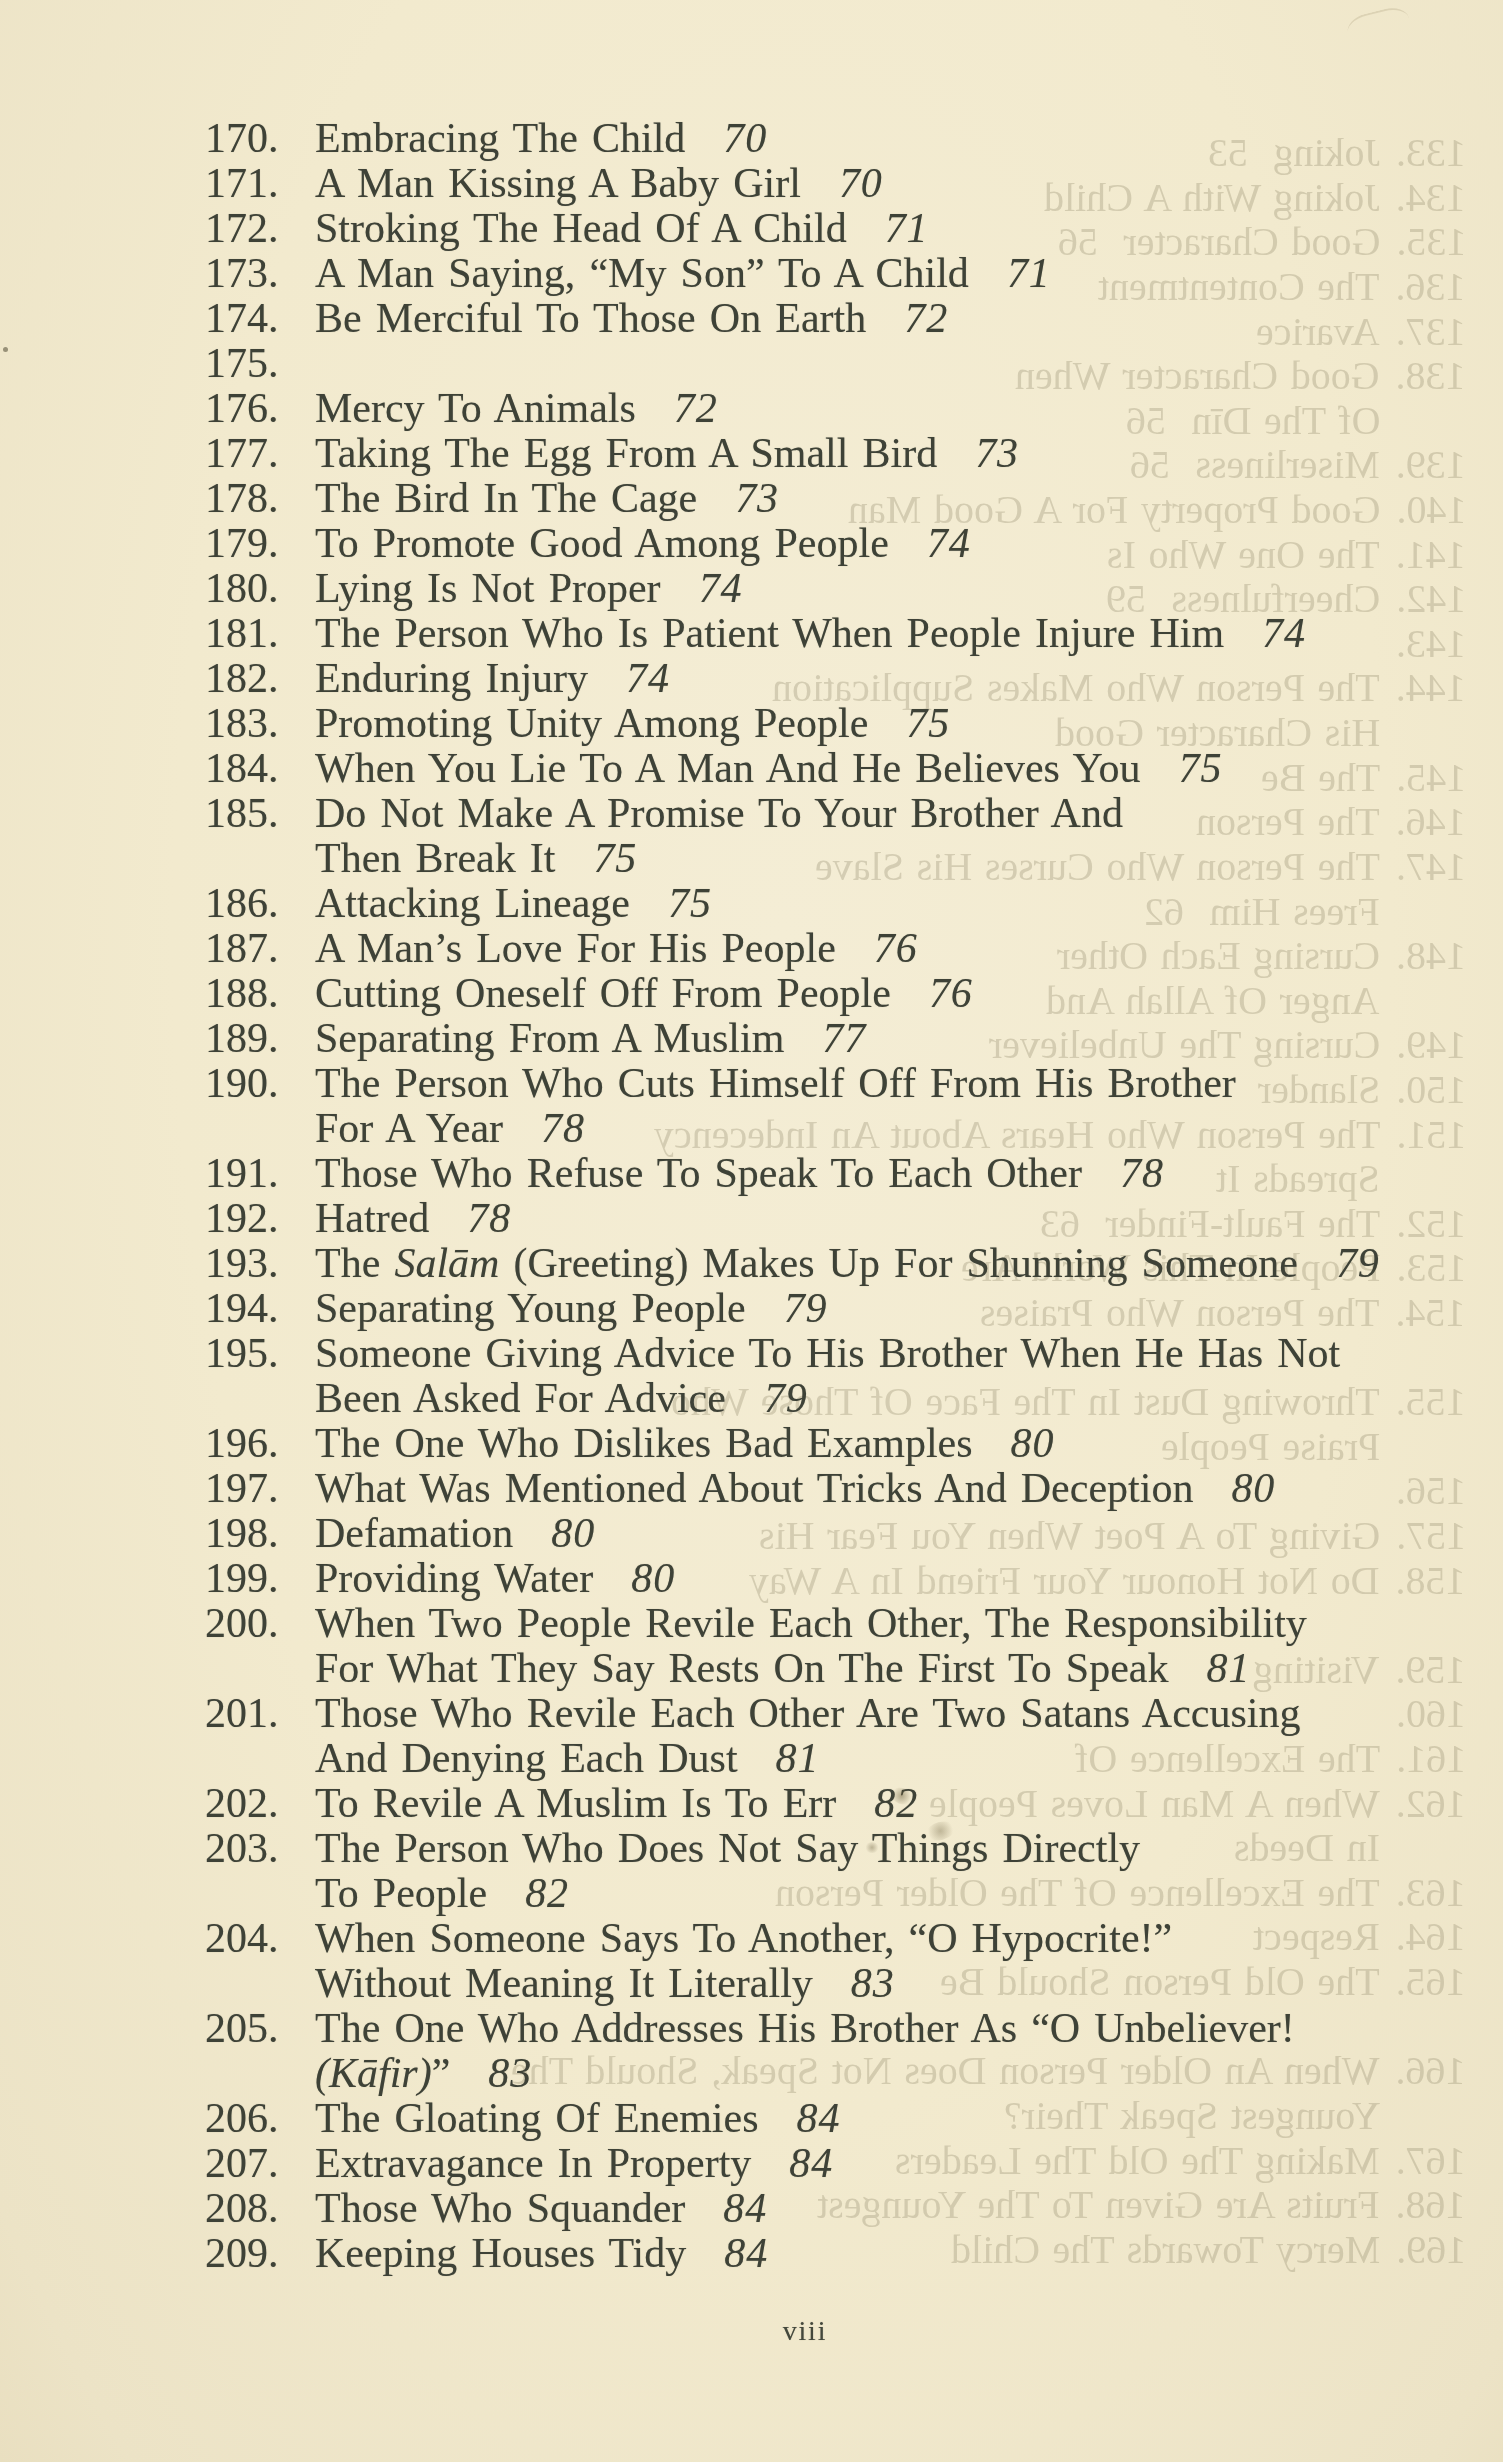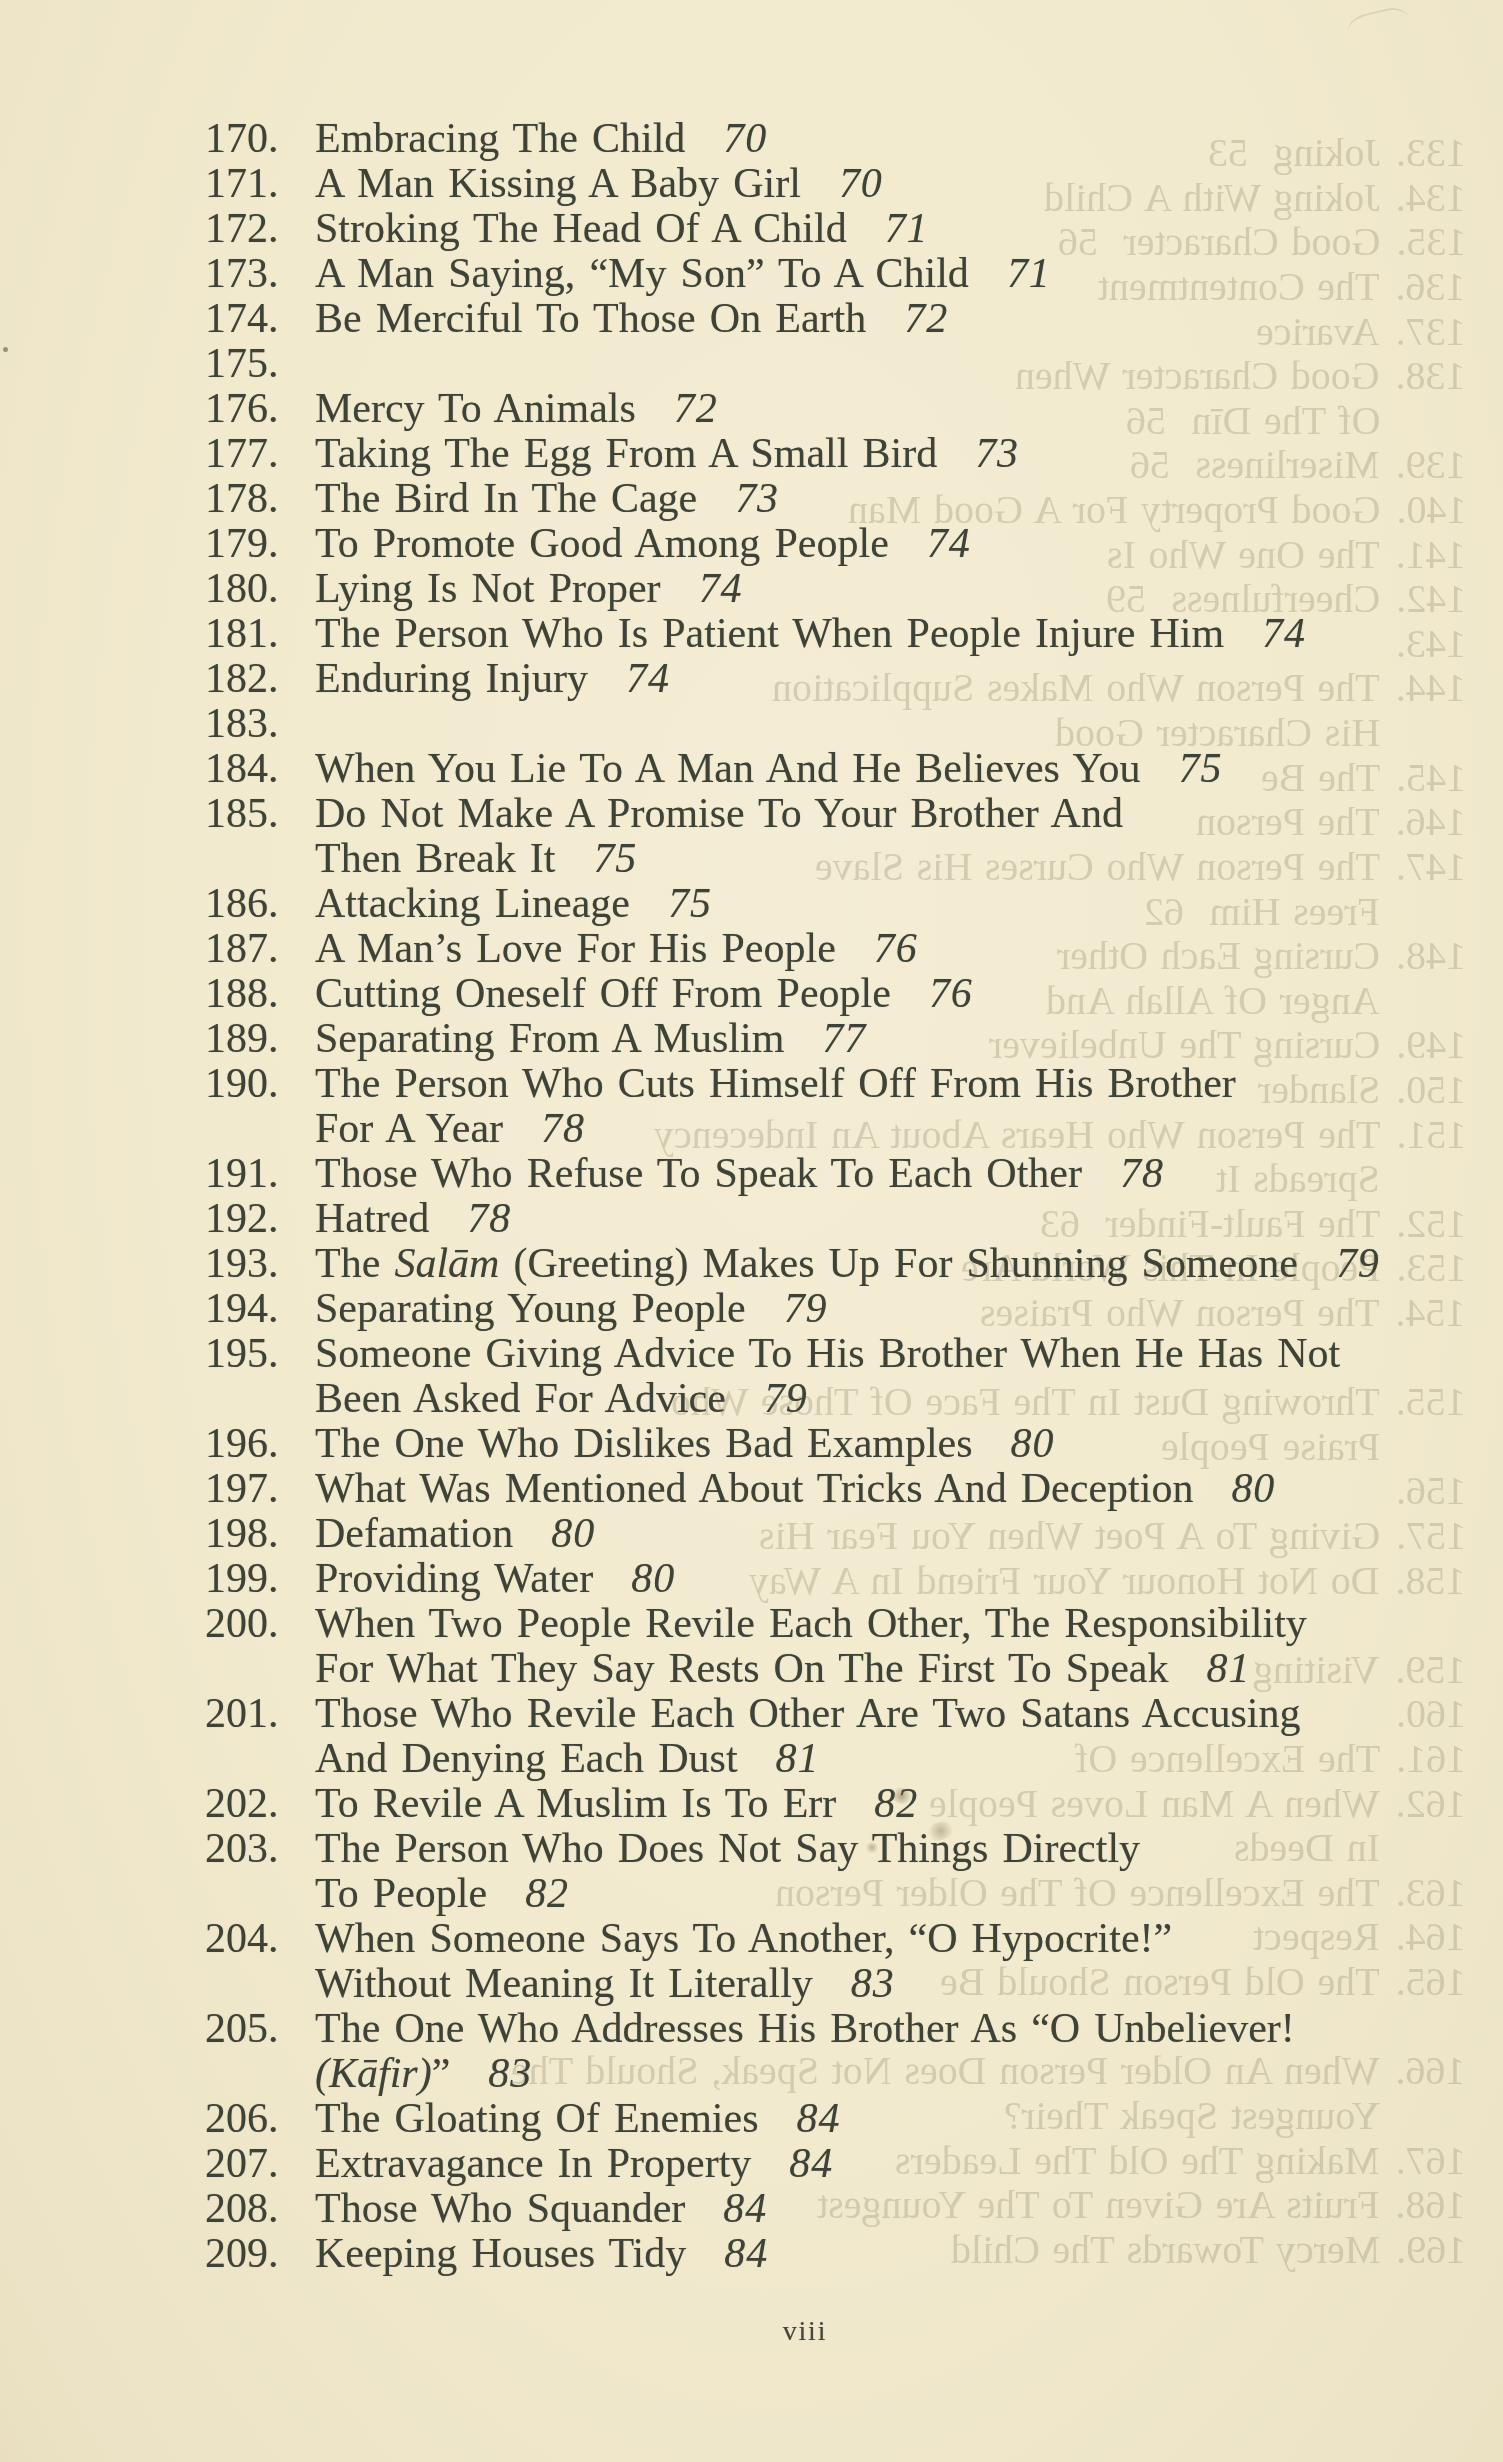--- a/index.html
+++ b/index.html
@@ -169,20 +169,21 @@
       <div class="line">
         <span class="num">181.</span>
         <span class="title"><span>The Person Who Is Patient When People Injure Him</span><span class="pg">74</span></span>
       </div>
       <div class="line">
         <span class="num">182.</span>
         <span class="title"><span>Enduring Injury</span><span class="pg">74</span></span>
       </div>
       <div class="line">
         <span class="num">183.</span>
+        <span class="title"><span>Promoting Unity Among People</span><span class="pg">75</span></span>
       </div>
       <div class="line">
         <span class="num">184.</span>
         <span class="title"><span>When You Lie To A Man And He Believes You</span><span class="pg">75</span></span>
       </div>
       <div class="line">
         <span class="num">185.</span>
         <span class="title"><span>Do Not Make A Promise To Your Brother And</span></span>
       </div>
       <div class="line">

